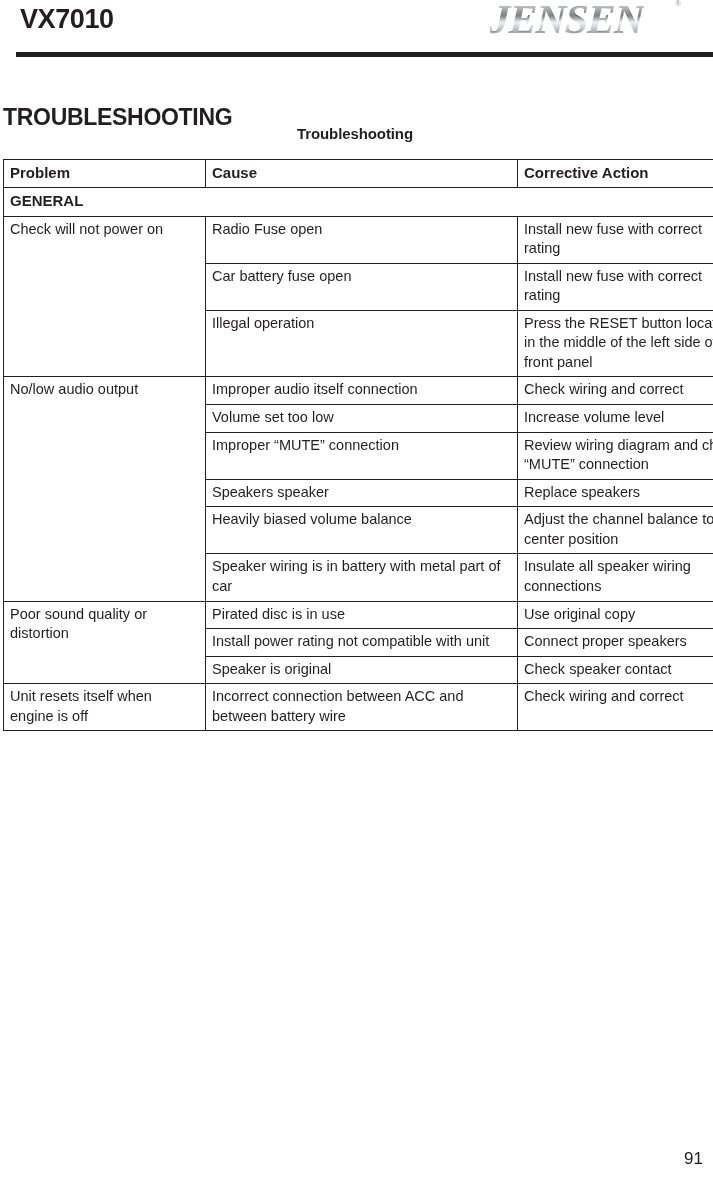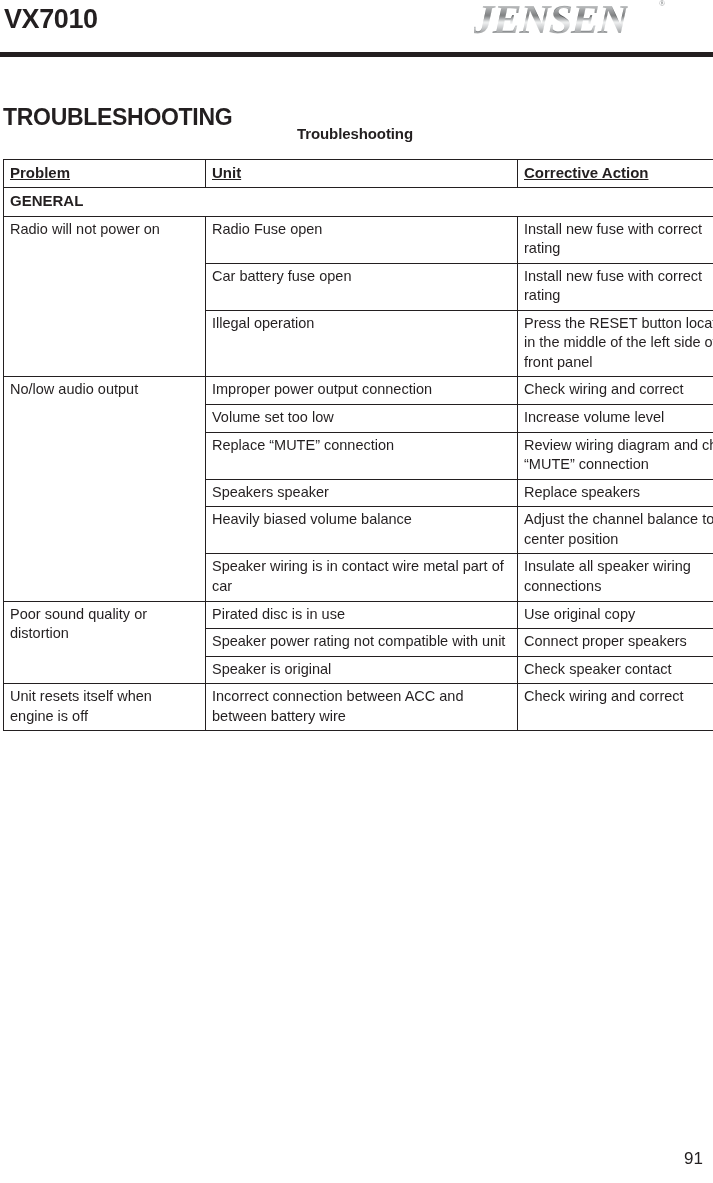--- a/index.html
+++ b/index.html
@@ -13,21 +13,21 @@
     position: relative;
     font-family: "Liberation Sans", sans-serif;
     color: #231f20;
     overflow: hidden;
   }
 
   
   .page-header {
     position: absolute;
     top: 0;
-    left: 0;
+    left: 16px;
     width: 620px;
     height: 58px;
     padding-left: 40px;
   }
   .model-title {
     position: absolute;
     left: 4px;
     top: 2px;
     font-size: 27px;
     font-weight: bold;
@@ -126,21 +126,20 @@
   .ts-table th {
     border: 1.6px solid #231f20;
     padding: 3px 6px 4px 6px;
     vertical-align: top;
     text-align: left;
     font-weight: normal;
   }
   .ts-table th {
     font-weight: bold;
     font-size: 15px;
-    text-decoration: underline;
   }
   .col-problem { width: 189px; }
   .col-cause   { width: 299px; }
   .col-action  { width: 217px; }
 
   .group-row td {
     font-weight: bold;
     font-size: 15px;
   }
 
@@ -166,76 +165,76 @@
   <div class="header-rule"></div>
 </div>
 
 <h1 class="section-heading">TROUBLESHOOTING</h1>
 <div class="table-caption">Troubleshooting</div>
 
 <table class="ts-table">
   <thead>
     <tr>
       <th class="col-problem">Problem</th>
-      <th class="col-cause">Unit</th>
+      <th class="col-cause">Cause</th>
       <th class="col-action">Corrective Action</th>
     </tr>
   </thead>
   <tbody>
     <tr class="group-row">
       <td colspan="3">GENERAL</td>
     </tr>
 
     <tr>
-      <td class="col-problem" rowspan="3">Radio will not power on</td>
+      <td class="col-problem" rowspan="3">Check will not power on</td>
       <td class="col-cause">Radio Fuse open</td>
       <td class="col-action">Install new fuse with correct rating</td>
     </tr>
     <tr>
       <td class="col-cause">Car battery fuse open</td>
       <td class="col-action">Install new fuse with correct rating</td>
     </tr>
     <tr>
       <td class="col-cause">Illegal operation</td>
       <td class="col-action">Press the RESET button located in the middle of the left side of the front panel</td>
     </tr>
 
     <tr>
       <td class="col-problem" rowspan="6">No/low audio output</td>
-      <td class="col-cause">Improper power output connection</td>
+      <td class="col-cause">Improper audio itself connection</td>
       <td class="col-action">Check wiring and correct</td>
     </tr>
     <tr>
       <td class="col-cause">Volume set too low</td>
       <td class="col-action">Increase volume level</td>
     </tr>
     <tr>
-      <td class="col-cause">Replace “MUTE” connection</td>
+      <td class="col-cause">Improper “MUTE” connection</td>
       <td class="col-action">Review wiring diagram and check “MUTE” connection</td>
     </tr>
     <tr>
       <td class="col-cause">Speakers speaker</td>
       <td class="col-action">Replace speakers</td>
     </tr>
     <tr>
       <td class="col-cause">Heavily biased volume balance</td>
       <td class="col-action">Adjust the channel balance to the center position</td>
     </tr>
     <tr>
-      <td class="col-cause">Speaker wiring is in contact wire metal part of car</td>
+      <td class="col-cause">Speaker wiring is in battery with metal part of car</td>
       <td class="col-action">Insulate all speaker wiring connections</td>
     </tr>
 
     <tr>
       <td class="col-problem" rowspan="3">Poor sound quality or distortion</td>
       <td class="col-cause">Pirated disc is in use</td>
       <td class="col-action">Use original copy</td>
     </tr>
     <tr>
-      <td class="col-cause">Speaker power rating not compatible with unit</td>
+      <td class="col-cause">Install power rating not compatible with unit</td>
       <td class="col-action">Connect proper speakers</td>
     </tr>
     <tr>
       <td class="col-cause">Speaker is original</td>
       <td class="col-action">Check speaker contact</td>
     </tr>
 
     <tr>
       <td class="col-problem">Unit resets itself when engine is off</td>
       <td class="col-cause">Incorrect connection between ACC and between battery wire</td>

